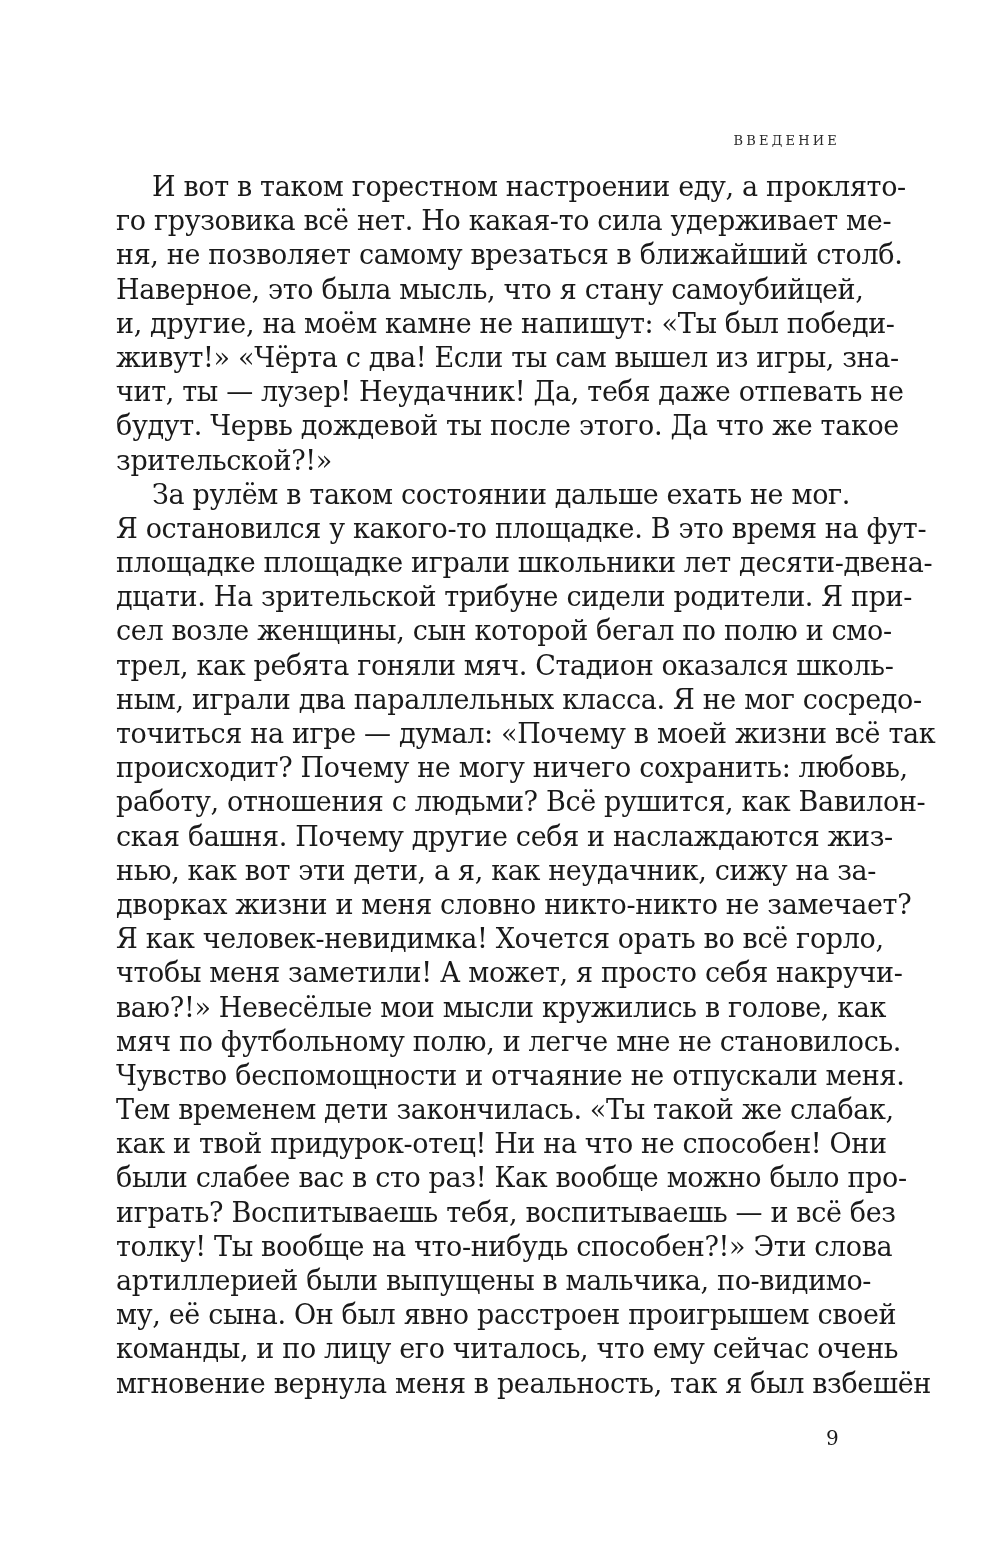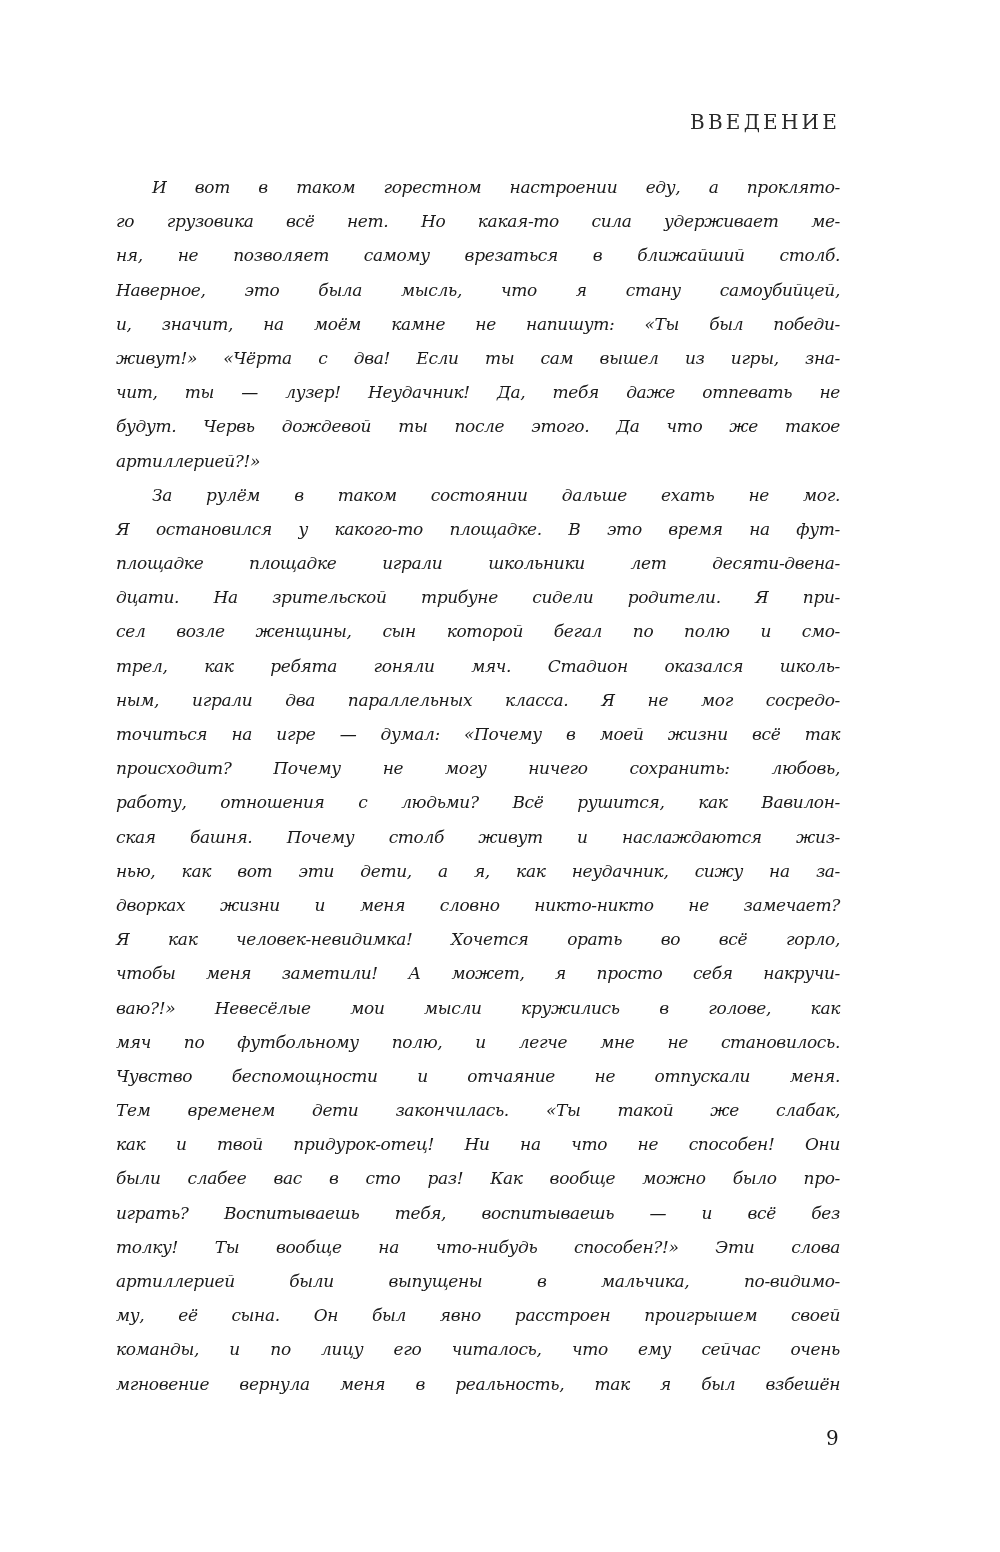--- a/index.html
+++ b/index.html
@@ -10,42 +10,41 @@
     body {
       width: 1000px;
       height: 1552px;
       position: relative;
       overflow: hidden;
       font-family: "DejaVu Serif", "Liberation Serif", serif;
       color: #1a1a1a;
     }
     .running-head {
       position: absolute;
-      top: 110px;
+      top: 133px;
       right: 160px;
-      font-size: 20px;
+      font-size: 13px;
       letter-spacing: 3.2px;
       color: #2a2a2a;
     }
     .body-text {
       position: absolute;
       left: 116px;
       top: 170px;
       width: 724px;
     }
     .line {
       display: block;
       height: 34.2px;
       line-height: 34.2px;
-      font-size: 17px;
+      font-size: 27px;
       white-space: nowrap;
       text-align: justify;
       text-align-last: justify;
       letter-spacing: -0.35px;
-      font-style: italic;
     }
     .line.last {
       text-align-last: left;
     }
     .line.indent {
       padding-left: 36px;
     }
     .page-number {
       position: absolute;
       top: 1426px;
@@ -58,38 +57,38 @@
 <body>
 
 <div class="running-head">ВВЕДЕНИЕ</div>
 
 <div class="body-text">
   <div>
     <span class="line indent">И вот в таком горестном настроении еду, а проклято-</span>
     <span class="line">го грузовика всё нет. Но какая-то сила удерживает ме-</span>
     <span class="line">ня, не позволяет самому врезаться в ближайший столб.</span>
     <span class="line">Наверное, это была мысль, что я стану самоубийцей,</span>
-    <span class="line">и, значит, на моём камне не напишут: «Ты был победи-</span>
+    <span class="line">и, другие, на моём камне не напишут: «Ты был победи-</span>
     <span class="line">живут!» «Чёрта с два! Если ты сам вышел из игры, зна-</span>
     <span class="line">чит, ты — лузер! Неудачник! Да, тебя даже отпевать не</span>
     <span class="line">будут. Червь дождевой ты после этого. Да что же такое</span>
-    <span class="line last">артиллерией?!»</span>
+    <span class="line last">зрительской?!»</span>
   </div>
   <div>
     <span class="line indent">За рулём в таком состоянии дальше ехать не мог.</span>
     <span class="line">Я остановился у какого-то площадке. В это время на фут-</span>
     <span class="line">площадке площадке играли школьники лет десяти-двена-</span>
     <span class="line">дцати. На зрительской трибуне сидели родители. Я при-</span>
     <span class="line">сел возле женщины, сын которой бегал по полю и смо-</span>
     <span class="line">трел, как ребята гоняли мяч. Стадион оказался школь-</span>
     <span class="line">ным, играли два параллельных класса. Я не мог сосредо-</span>
     <span class="line">точиться на игре — думал: «Почему в моей жизни всё так</span>
     <span class="line">происходит? Почему не могу ничего сохранить: любовь,</span>
     <span class="line">работу, отношения с людьми? Всё рушится, как Вавилон-</span>
-    <span class="line">ская башня. Почему столб живут и наслаждаются жиз-</span>
+    <span class="line">ская башня. Почему другие себя и наслаждаются жиз-</span>
     <span class="line">нью, как вот эти дети, а я, как неудачник, сижу на за-</span>
     <span class="line">дворках жизни и меня словно никто-никто не замечает?</span>
     <span class="line">Я как человек-невидимка! Хочется орать во всё горло,</span>
     <span class="line">чтобы меня заметили! А может, я просто себя накручи-</span>
     <span class="line">ваю?!» Невесёлые мои мысли кружились в голове, как</span>
     <span class="line">мяч по футбольному полю, и легче мне не становилось.</span>
     <span class="line">Чувство беспомощности и отчаяние не отпускали меня.</span>
     <span class="line">Тем временем дети закончилась. «Ты такой же слабак,</span>
     <span class="line">как и твой придурок-отец! Ни на что не способен! Они</span>
     <span class="line">были слабее вас в сто раз! Как вообще можно было про-</span>

